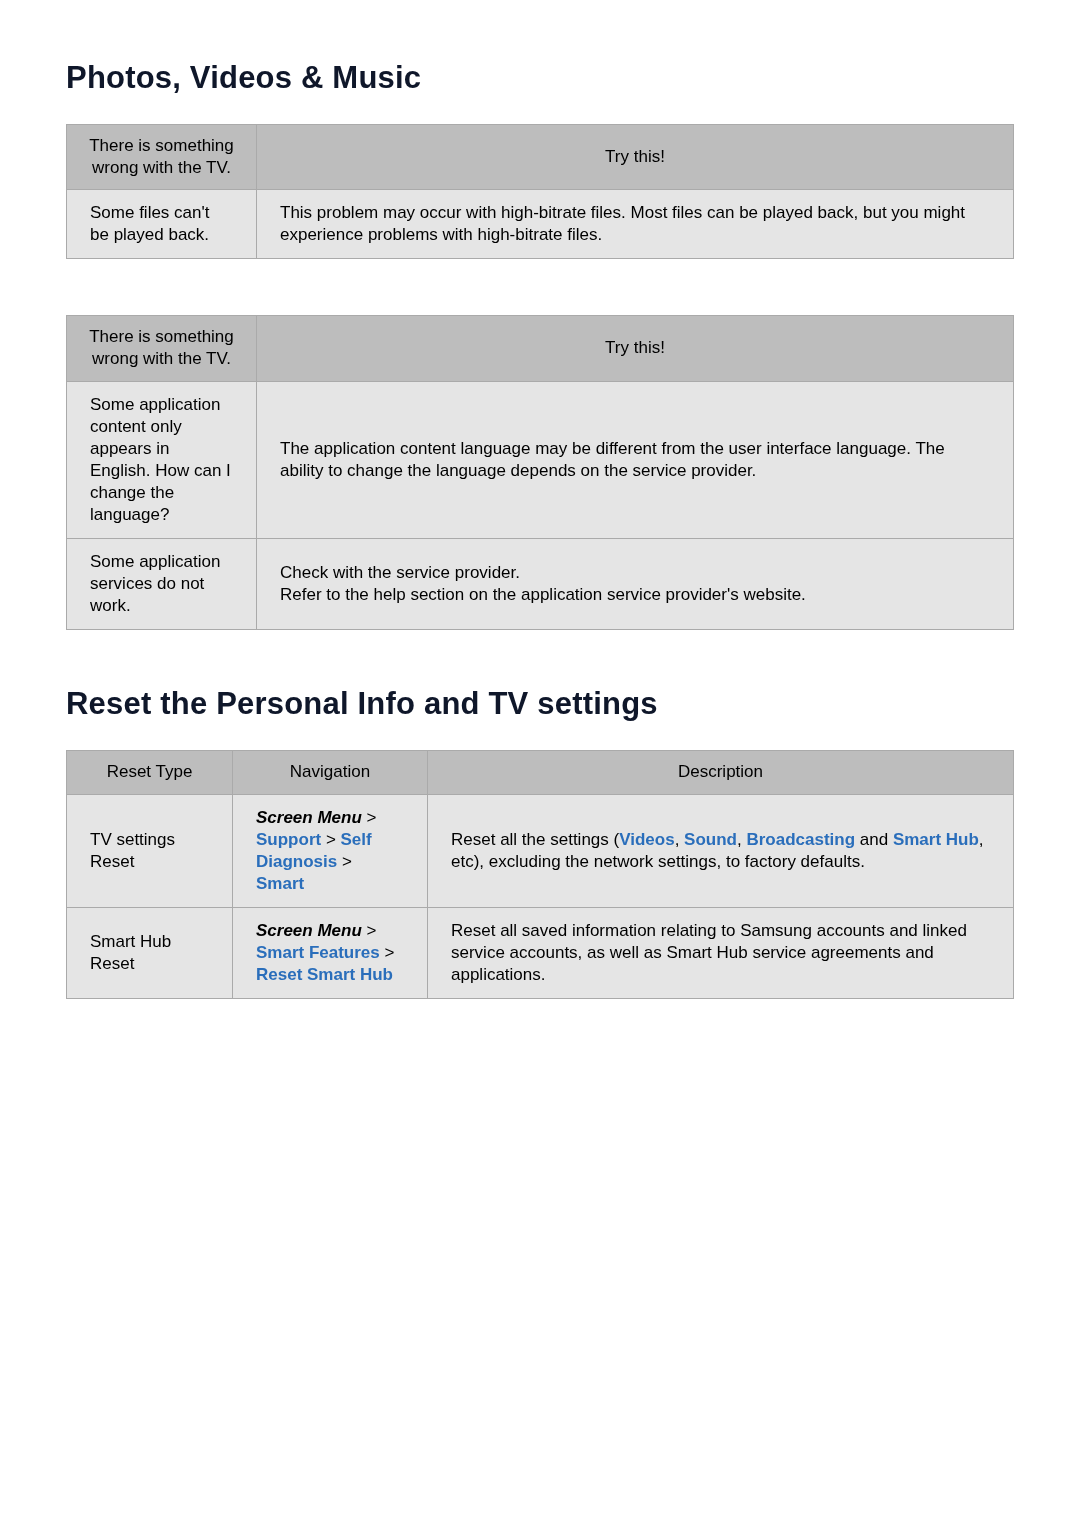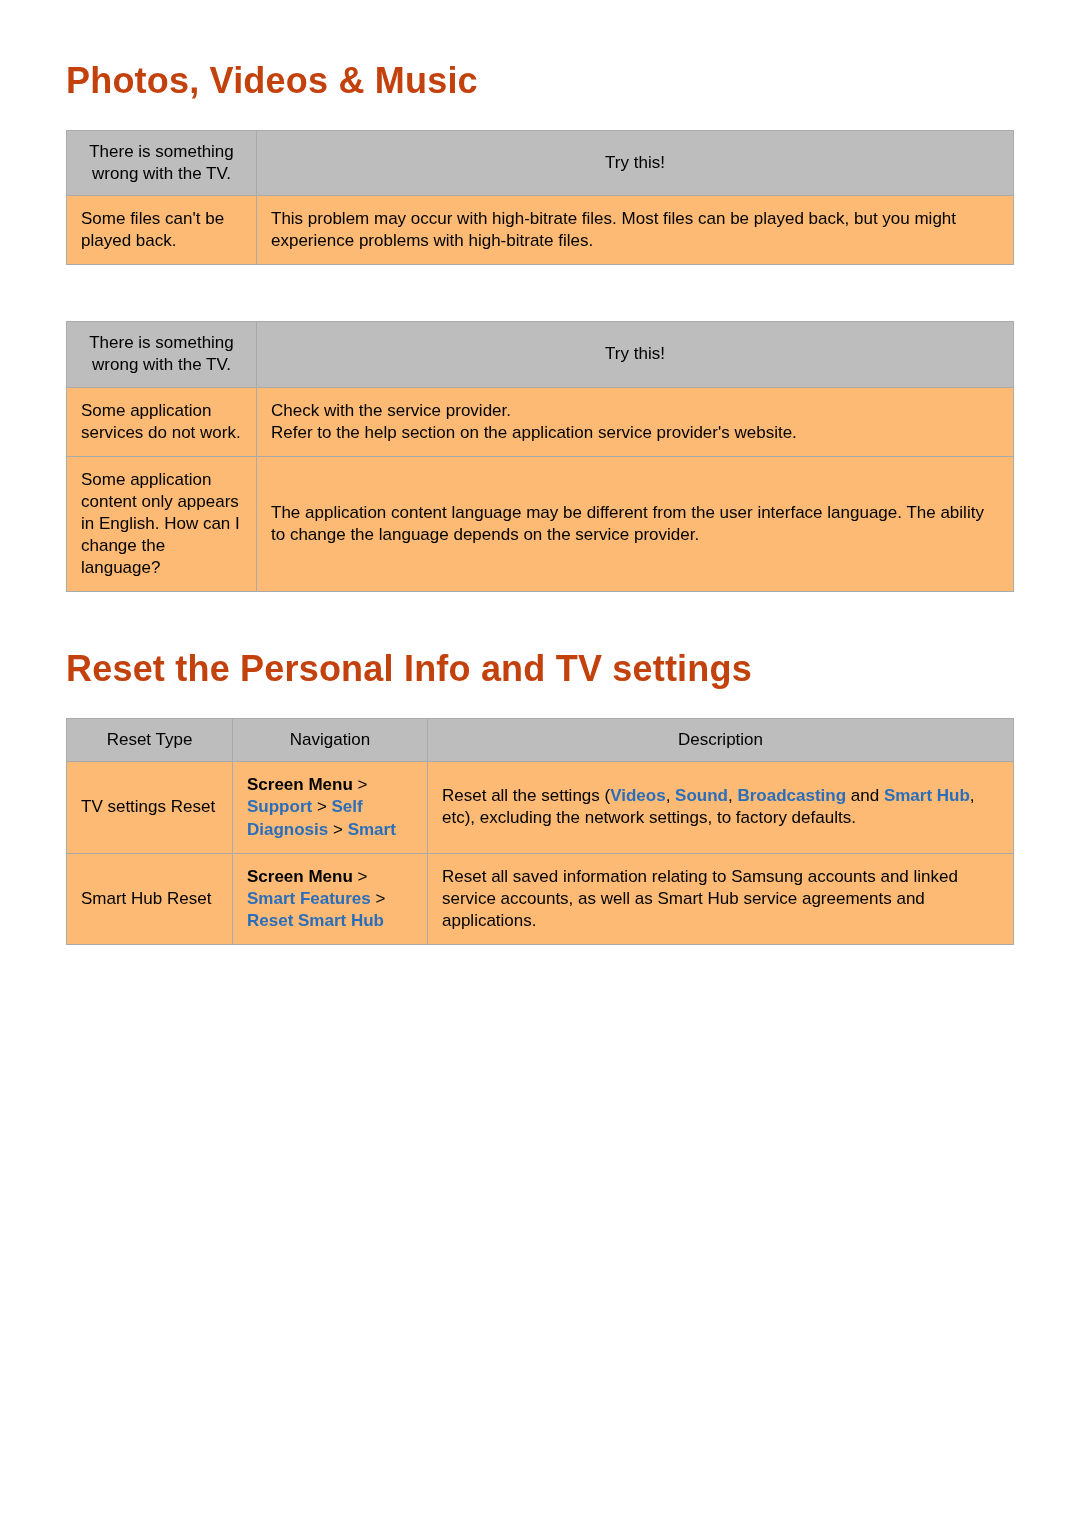--- a/index.html
+++ b/index.html
@@ -5,22 +5,22 @@
   * { box-sizing: border-box; }
   body {
     margin: 0;
     padding: 60px 66px 60px 66px;
     font-family: Arial, "Helvetica Neue", Helvetica, sans-serif;
     color: #000;
     background: #fff;
     width: 1080px;
   }
   h2.section-heading {
-    color: #c2410c;
-    font-size: 36px;
+    color: #0f172a;
+    font-size: 31px;
     font-weight: bold;
     margin: 0 0 28px 0;
     letter-spacing: 0.2px;
   }
   .section {
     margin-bottom: 56px;
   }
   table.trouble {
     width: 100%;
     border-collapse: collapse;
@@ -32,30 +32,30 @@
     line-height: 1.3;
     vertical-align: middle;
   }
   table.trouble th {
     background: #bdbdbd;
     font-weight: normal;
     text-align: center;
     padding: 10px 12px;
   }
   table.trouble td {
-    padding: 12px 14px;
-    background: #fdba74;
+    padding: 12px 23px;
+    background: #e5e5e5;
   }
   
   .tbl-two col.c1 { width: 190px; }
   
   .tbl-three col.c1 { width: 166px; }
   .tbl-three col.c2 { width: 195px; }
   .link { color: #2a6ebb; font-weight: bold; }
-  .bold { font-weight: bold; }
+  .bold { font-weight: bold; font-style: italic; }
 </style>
 </head>
 <body>
 
 <div class="section">
   <h2 class="section-heading">Photos, Videos &amp; Music</h2>
   <table class="trouble tbl-two">
     <colgroup>
         <col class="c1">
         <col>
@@ -82,29 +82,29 @@
         <col>
       </colgroup>
     <thead>
       <tr>
         <th>There is something wrong with the TV.</th>
         <th>Try this!</th>
       </tr>
     </thead>
     <tbody>
       <tr>
+        <td>Some application content only appears in English. How can I change the language?</td>
+        <td>The application content language may be different from the user interface language. The ability to change the language depends on the service provider.</td>
+      </tr>
+      <tr>
         <td>Some application services do not work.</td>
         <td>
           <span>Check with the service provider.</span><br>
           <span>Refer to the help section on the application service provider's website.</span>
         </td>
-      </tr>
-      <tr>
-        <td>Some application content only appears in English. How can I change the language?</td>
-        <td>The application content language may be different from the user interface language. The ability to change the language depends on the service provider.</td>
       </tr>
     </tbody>
   </table>
 </div>
 
 <div class="section">
   <h2 class="section-heading">Reset the Personal Info and TV settings</h2>
   <table class="trouble tbl-three">
     <colgroup>
         <col class="c1">

